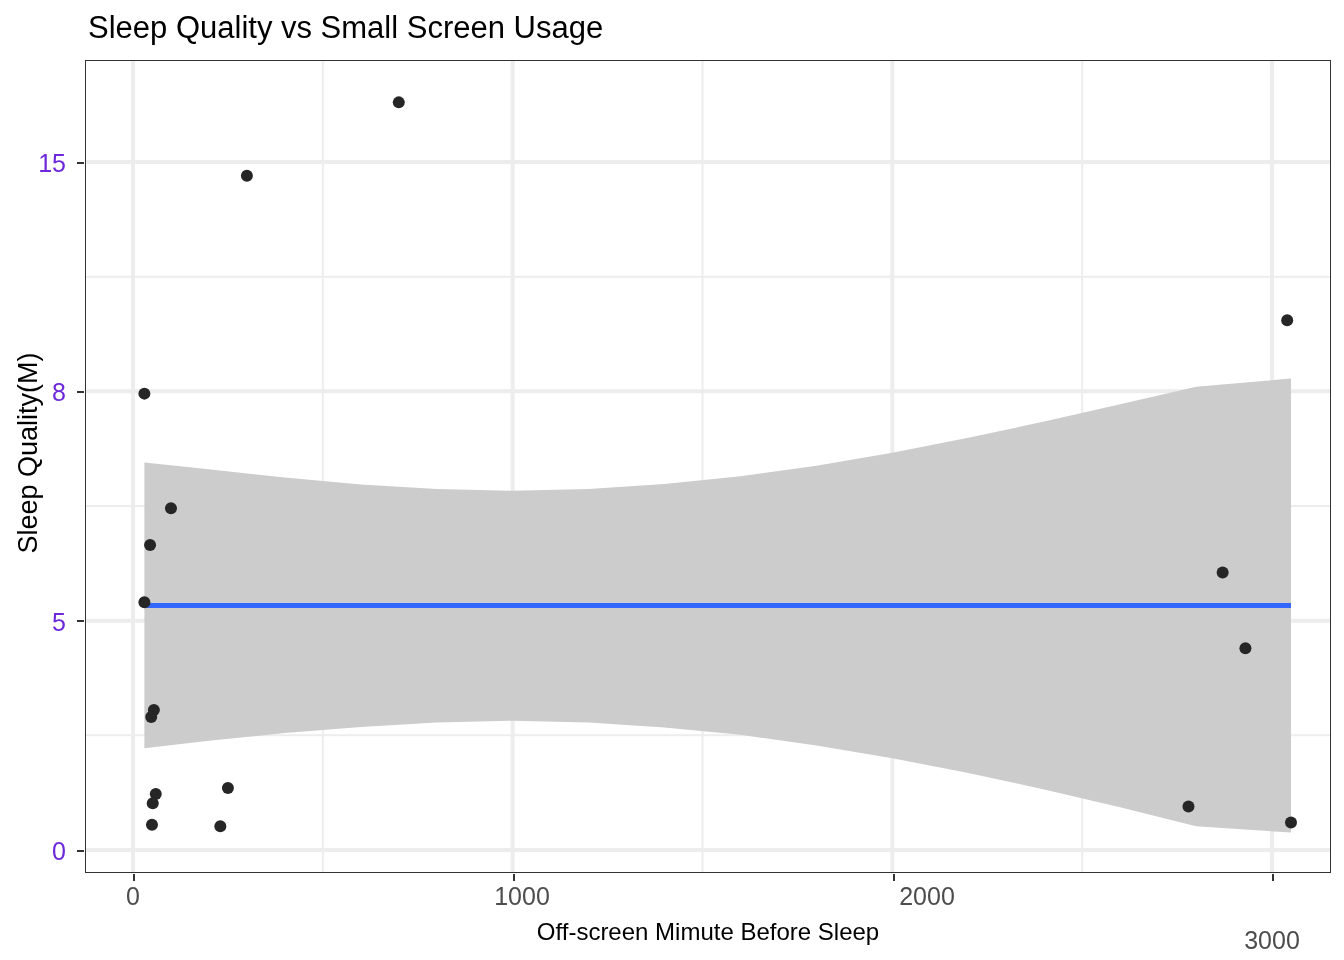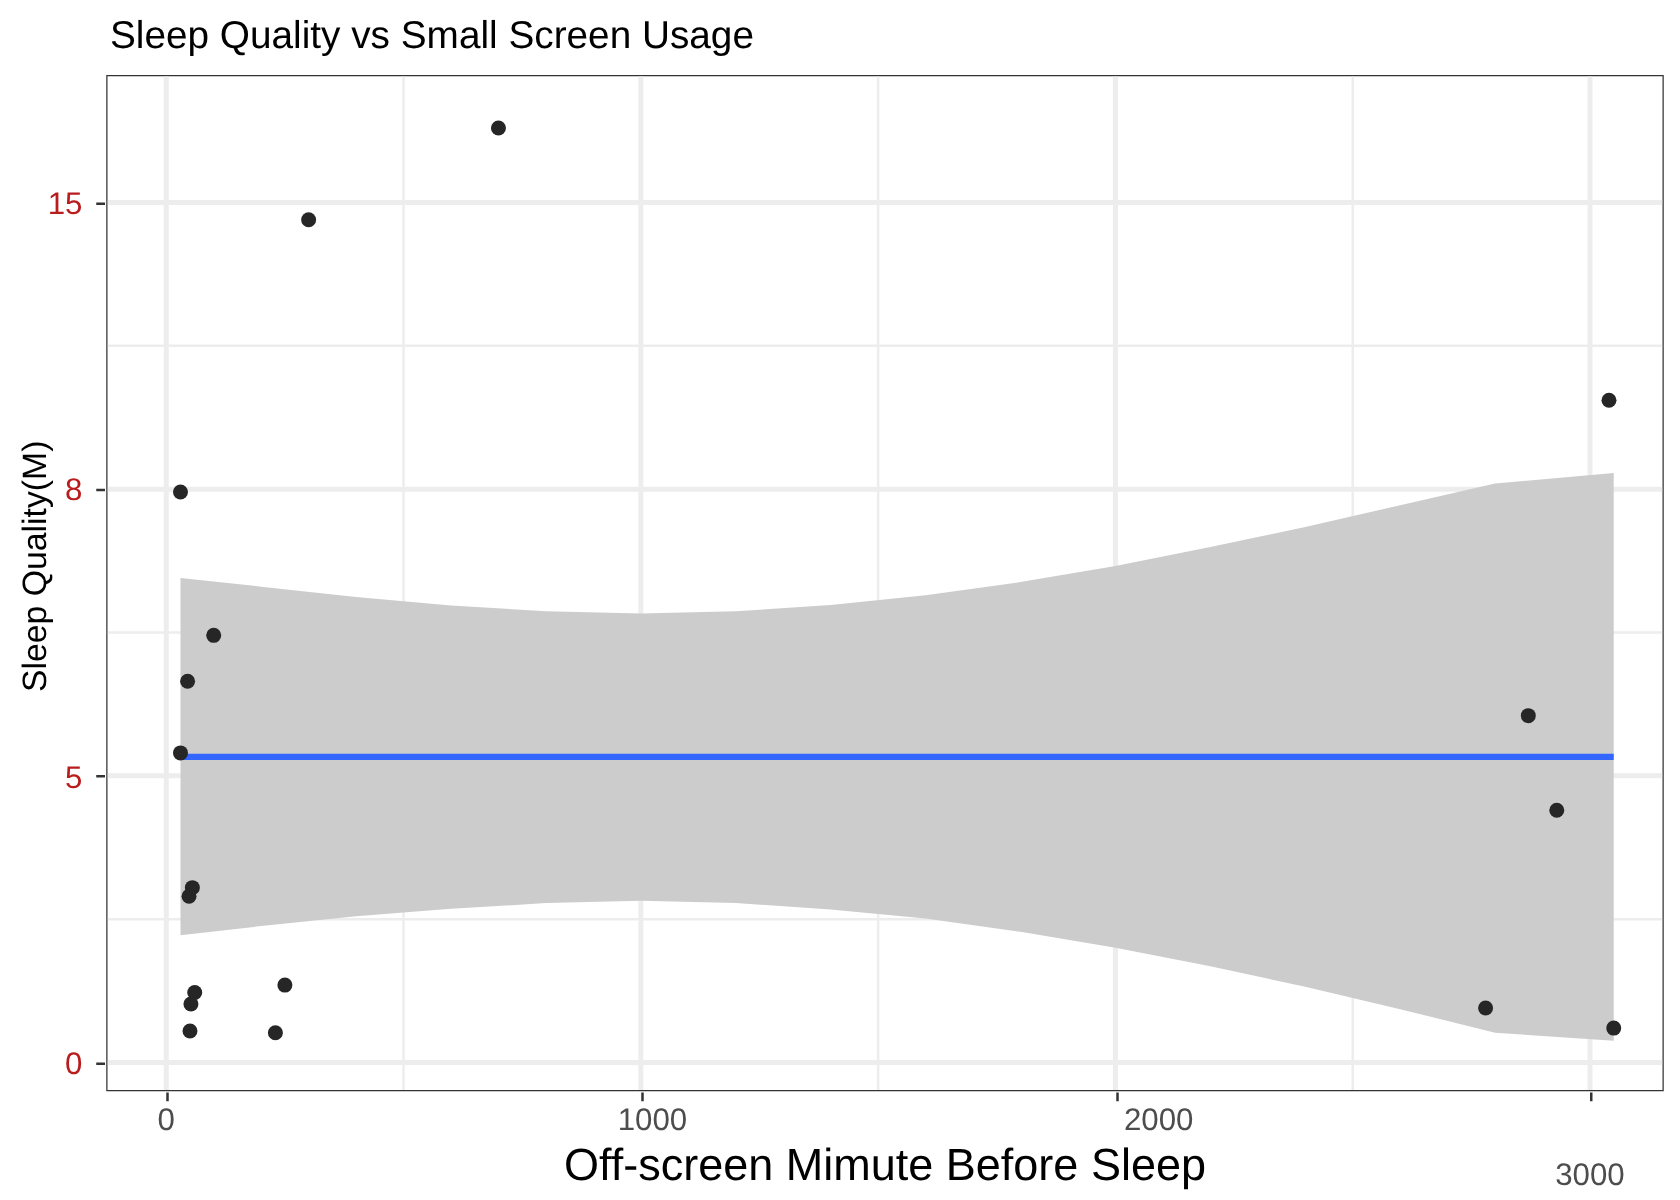--- a/index.html
+++ b/index.html
@@ -45,21 +45,21 @@
     white-space: nowrap;
     color: #000000;
   }
   
   #x-axis-title {
     position: absolute;
     left: 85px;
     top: 916px;
     width: 1246px;
     text-align: center;
-    font-size: 36px;
+    font-size: 24px;
     line-height: 32px;
     white-space: nowrap;
     color: #000000;
   }
   
   #panel {
     position: absolute;
     left: 85px;
     top: 60px;
     width: 1246px;
@@ -71,21 +71,21 @@
   }
   #panel-svg { display: block; }
   
   .ytick-label {
     position: absolute;
     right: 1278px;
     width: 50px;
     text-align: right;
     font-size: 25px;
     line-height: 25px;
-    color: #b91c1c;
+    color: #6d28d9;
   }
   .xtick-label {
     position: absolute;
     top: 884px;
     width: 120px;
     text-align: center;
     font-size: 25px;
     line-height: 25px;
     color: #4d4d4d;
   }

